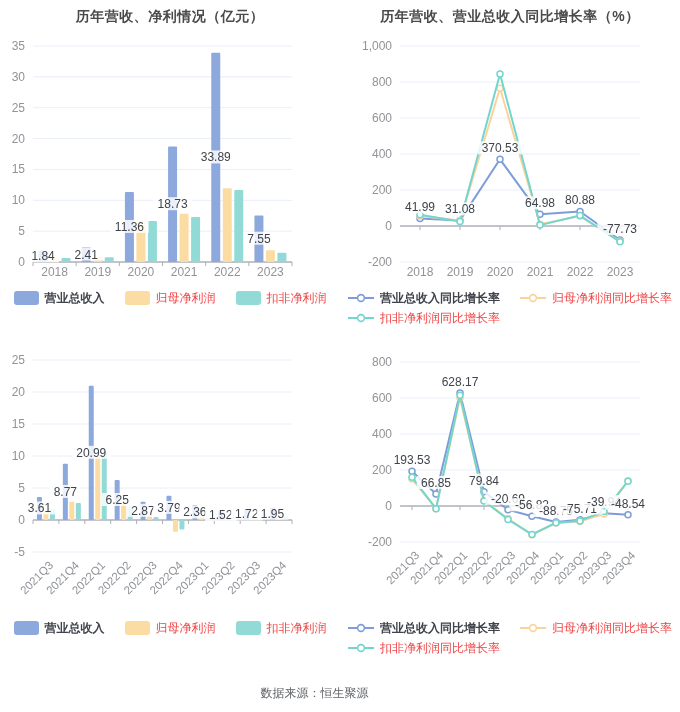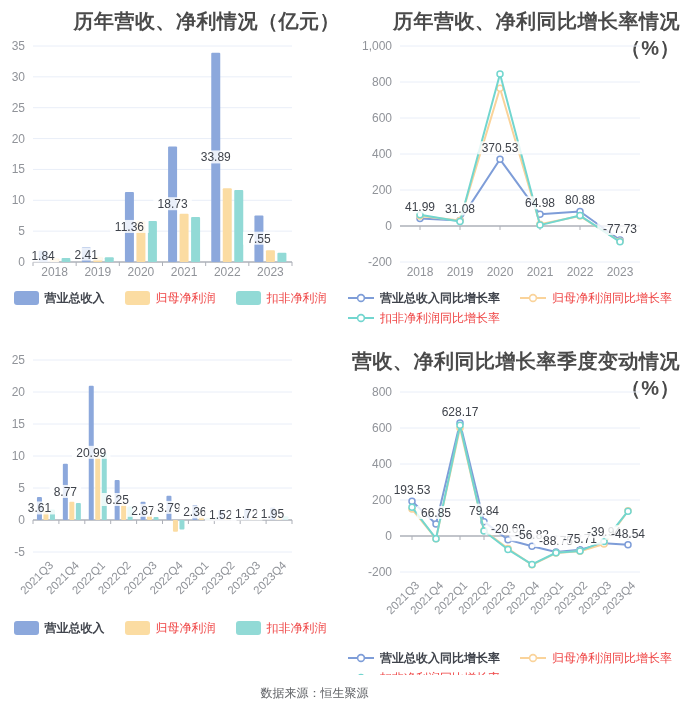--- a/index.html
+++ b/index.html
@@ -1,21 +1,21 @@
 <!DOCTYPE html>
 <html><head>
 <meta charset="utf-8">
 <style>
   html,body{margin:0;padding:0;background:#ffffff;}
   body{font-family:"Liberation Sans","DejaVu Sans",sans-serif;}
   #stage{position:relative;width:680px;height:712px;background:#fff;overflow:hidden;}
   #grid{position:absolute;left:0;top:0;width:680px;height:675px;
         display:grid;grid-template-columns:340px 340px;grid-template-rows:340px 335px;}
   .cell{position:relative;width:340px;overflow:hidden;}
-  .chart-title{height:22px;padding-top:8px;text-align:right;font-size:20px;font-weight:bold;color:#4a4a4a;letter-spacing:0.5px;}
+  .chart-title{height:22px;padding-top:8px;text-align:center;font-size:14px;font-weight:bold;color:#4a4a4a;letter-spacing:0.5px;}
   .chart-svg{display:block;}
   .legend{display:flex;flex-direction:column;align-items:flex-start;width:fit-content;margin:10px auto 0 auto;row-gap:4px;}
   .lg-row{display:flex;align-items:center;column-gap:20px;}
   .lg-item{display:flex;align-items:center;column-gap:6px;cursor:pointer;}
   .lg-swatch{width:25px;height:14px;border-radius:3px;display:inline-block;}
   .lg-label{font-size:12px;line-height:16px;}
   .lg-label.active{color:#3f434b;font-weight:bold;}
   .lg-label.muted{color:#ef4444;}
   #footer{position:absolute;left:0;top:675px;width:629px;height:37px;display:flex;align-items:center;justify-content:center;}
   #footer .src{font-size:12px;color:#606266;}
@@ -114,21 +114,21 @@
             </div>
             <div class="lg-item">
               <span class="lg-swatch" style="background: rgb(146, 218, 214);"></span>
               <span class="lg-label muted">扣非净利润</span>
             </div>
           </div>
         </div>
     </div>
 
     <div class="cell">
-      <div class="chart-title">历年营收、净利同比增长率情况（%）</div>
+      <div class="chart-title">历年营收、营业总收入同比增长率（%）</div>
       <svg class="chart-svg" id="svg-annual-growth" width="340" height="250">
           <g>
             <line x1="60" x2="300" y1="232" y2="232" stroke="#E9EEF8" stroke-width="1"></line>
             <text x="52" y="236" text-anchor="end" font-size="12" fill="#909399">-200</text>
             <text x="52" y="200" text-anchor="end" font-size="12" fill="#909399">0</text>
             <line x1="60" x2="300" y1="160" y2="160" stroke="#E9EEF8" stroke-width="1"></line>
             <text x="52" y="164" text-anchor="end" font-size="12" fill="#909399">200</text>
             <line x1="60" x2="300" y1="124" y2="124" stroke="#E9EEF8" stroke-width="1"></line>
             <text x="52" y="128" text-anchor="end" font-size="12" fill="#909399">400</text>
             <line x1="60" x2="300" y1="88" y2="88" stroke="#E9EEF8" stroke-width="1"></line>
@@ -336,21 +336,20 @@
             </div>
             <div class="lg-item">
               <span class="lg-swatch" style="background: rgb(146, 218, 214);"></span>
               <span class="lg-label muted">扣非净利润</span>
             </div>
           </div>
         </div>
     </div>
 
     <div class="cell">
-      <div class="chart-title">营收、净利同比增长率季度变动情况（%）</div>
       <svg class="chart-svg" id="svg-quarterly-growth" width="340" height="270">
           <g>
             <line x1="60" x2="300" y1="202" y2="202" stroke="#E9EEF8" stroke-width="1"></line>
             <text x="52" y="206" text-anchor="end" font-size="12" fill="#909399">-200</text>
             <text x="52" y="170" text-anchor="end" font-size="12" fill="#909399">0</text>
             <line x1="60" x2="300" y1="130" y2="130" stroke="#E9EEF8" stroke-width="1"></line>
             <text x="52" y="134" text-anchor="end" font-size="12" fill="#909399">200</text>
             <line x1="60" x2="300" y1="94" y2="94" stroke="#E9EEF8" stroke-width="1"></line>
             <text x="52" y="98" text-anchor="end" font-size="12" fill="#909399">400</text>
             <line x1="60" x2="300" y1="58" y2="58" stroke="#E9EEF8" stroke-width="1"></line>

